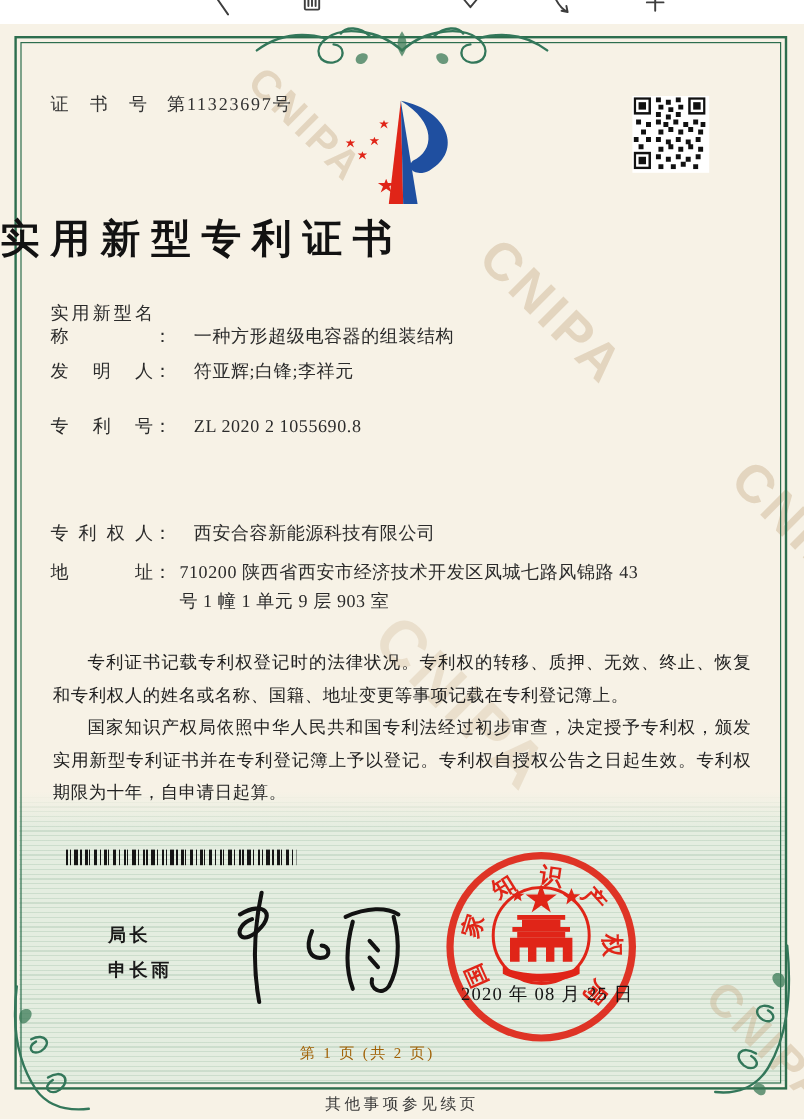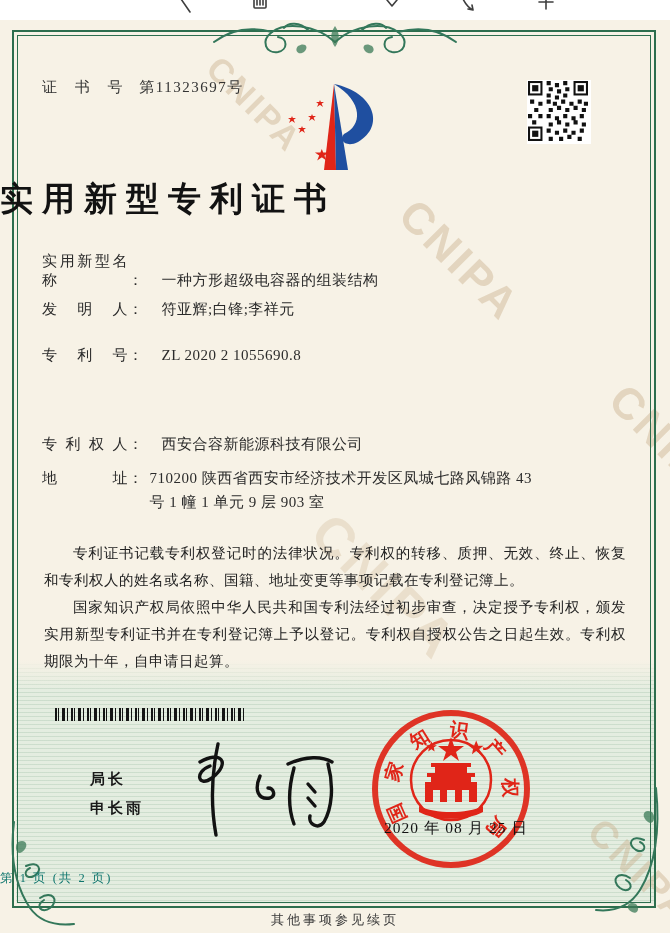--- a/index.html
+++ b/index.html
@@ -63,22 +63,22 @@
   .signature svg{stroke:#121212;stroke-width:3.4;fill:none;stroke-linecap:round;stroke-linejoin:round;}
 
   .seal{position:absolute;left:372px;top:690px;width:158px;height:158px;z-index:5;}
   .seal-ring{position:absolute;inset:0;border:6px solid rgba(222,36,22,0.92);border-radius:50%;}
   .seal-chars{position:absolute;inset:0;transform:rotate(8deg);}
   .seal-char{position:absolute;left:50%;top:50%;font-size:19px;font-weight:bold;color:#e02518;}
   .emblem{position:absolute;left:50%;top:47%;transform:translate(-50%,-50%);}
   .seal-date{position:absolute;left:356px;top:798px;width:200px;text-align:center;z-index:6;
     font-size:15.5px;color:#141414;letter-spacing:1px;}
 
-  .page-footer{position:absolute;left:0;top:850px;width:612px;z-index:5;
-    font-size:12.5px;color:#0f766e;letter-spacing:2px;}
+  .page-footer{position:absolute;left:0;top:850px;width:612px;text-align:center;z-index:5;
+    font-size:12.5px;color:#a16207;letter-spacing:2px;}
   .cont-note{position:absolute;left:0;top:891px;width:670px;text-align:center;z-index:5;
     font-size:13px;color:#3a3a3a;letter-spacing:3px;}
 </style>
 </head>
 <body>
 
 <div class="screen">
 
   <div class="toolbar">
     <span class="tb-icon" style="left:178px;top:-2px">

